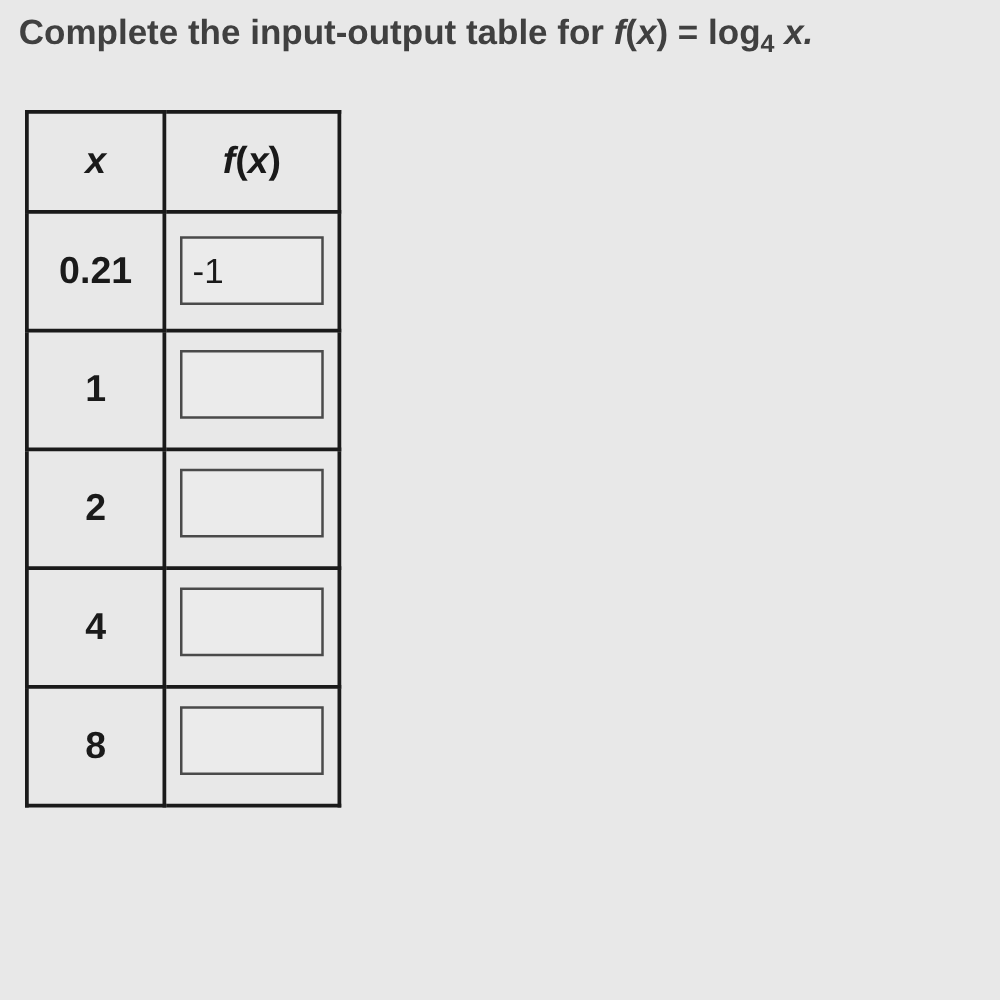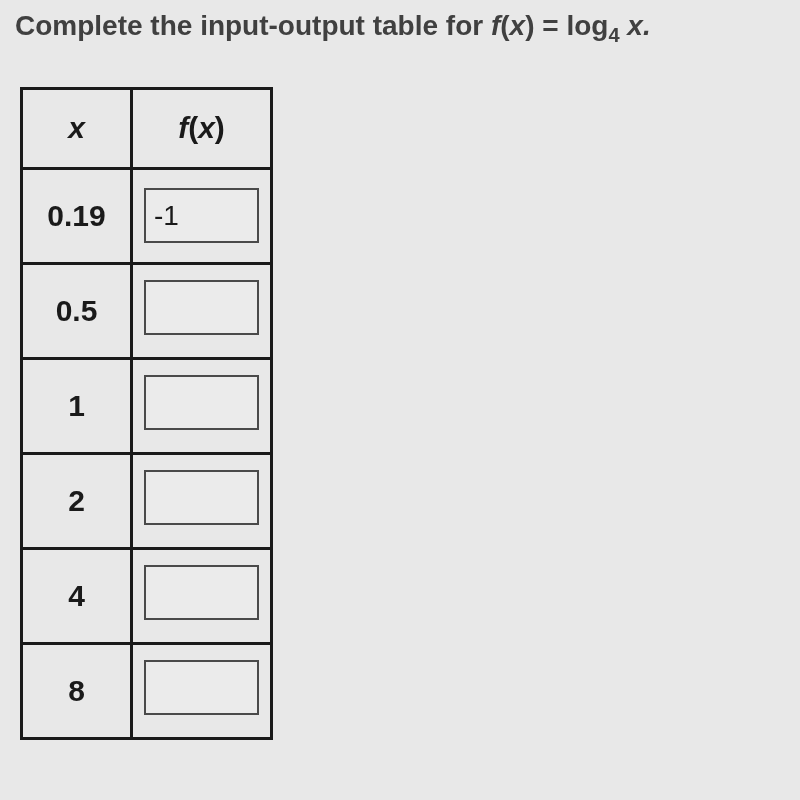--- a/index.html
+++ b/index.html
@@ -113,29 +113,23 @@
         <th class="col-x">
           <span>x</span>
         </th>
         <th class="col-fx">
           <span>f</span><span style="font-style:normal">(</span><span>x</span><span style="font-style:normal">)</span>
         </th>
       </tr>
     </thead>
     <tbody>
       <tr>
-        <td class="x-cell">0.19</td>
+        <td class="x-cell">0.21</td>
         <td class="fx-cell">
           <div class="input-box">-1</div>
-        </td>
-      </tr>
-      <tr>
-        <td class="x-cell">0.5</td>
-        <td class="fx-cell">
-          <div class="input-box empty"></div>
         </td>
       </tr>
       <tr>
         <td class="x-cell">1</td>
         <td class="fx-cell">
           <div class="input-box empty"></div>
         </td>
       </tr>
       <tr>
         <td class="x-cell">2</td>

